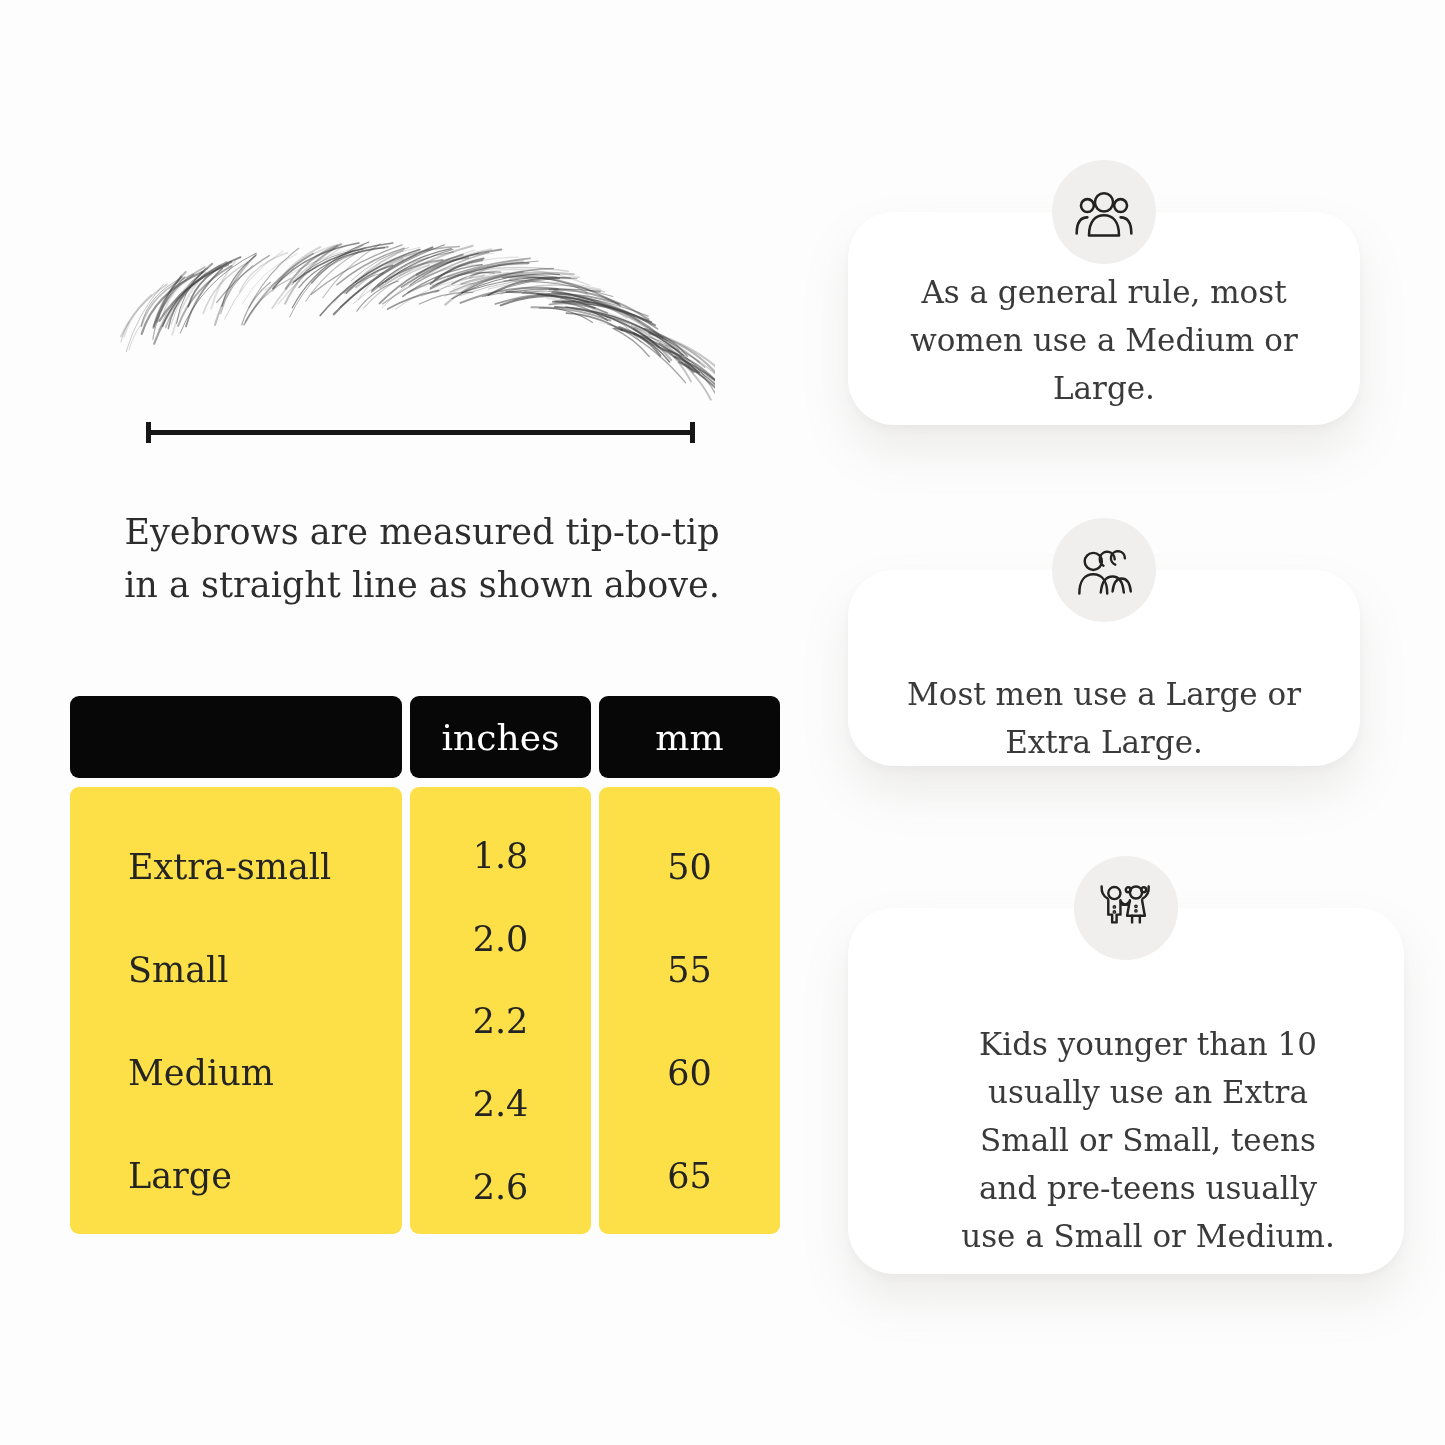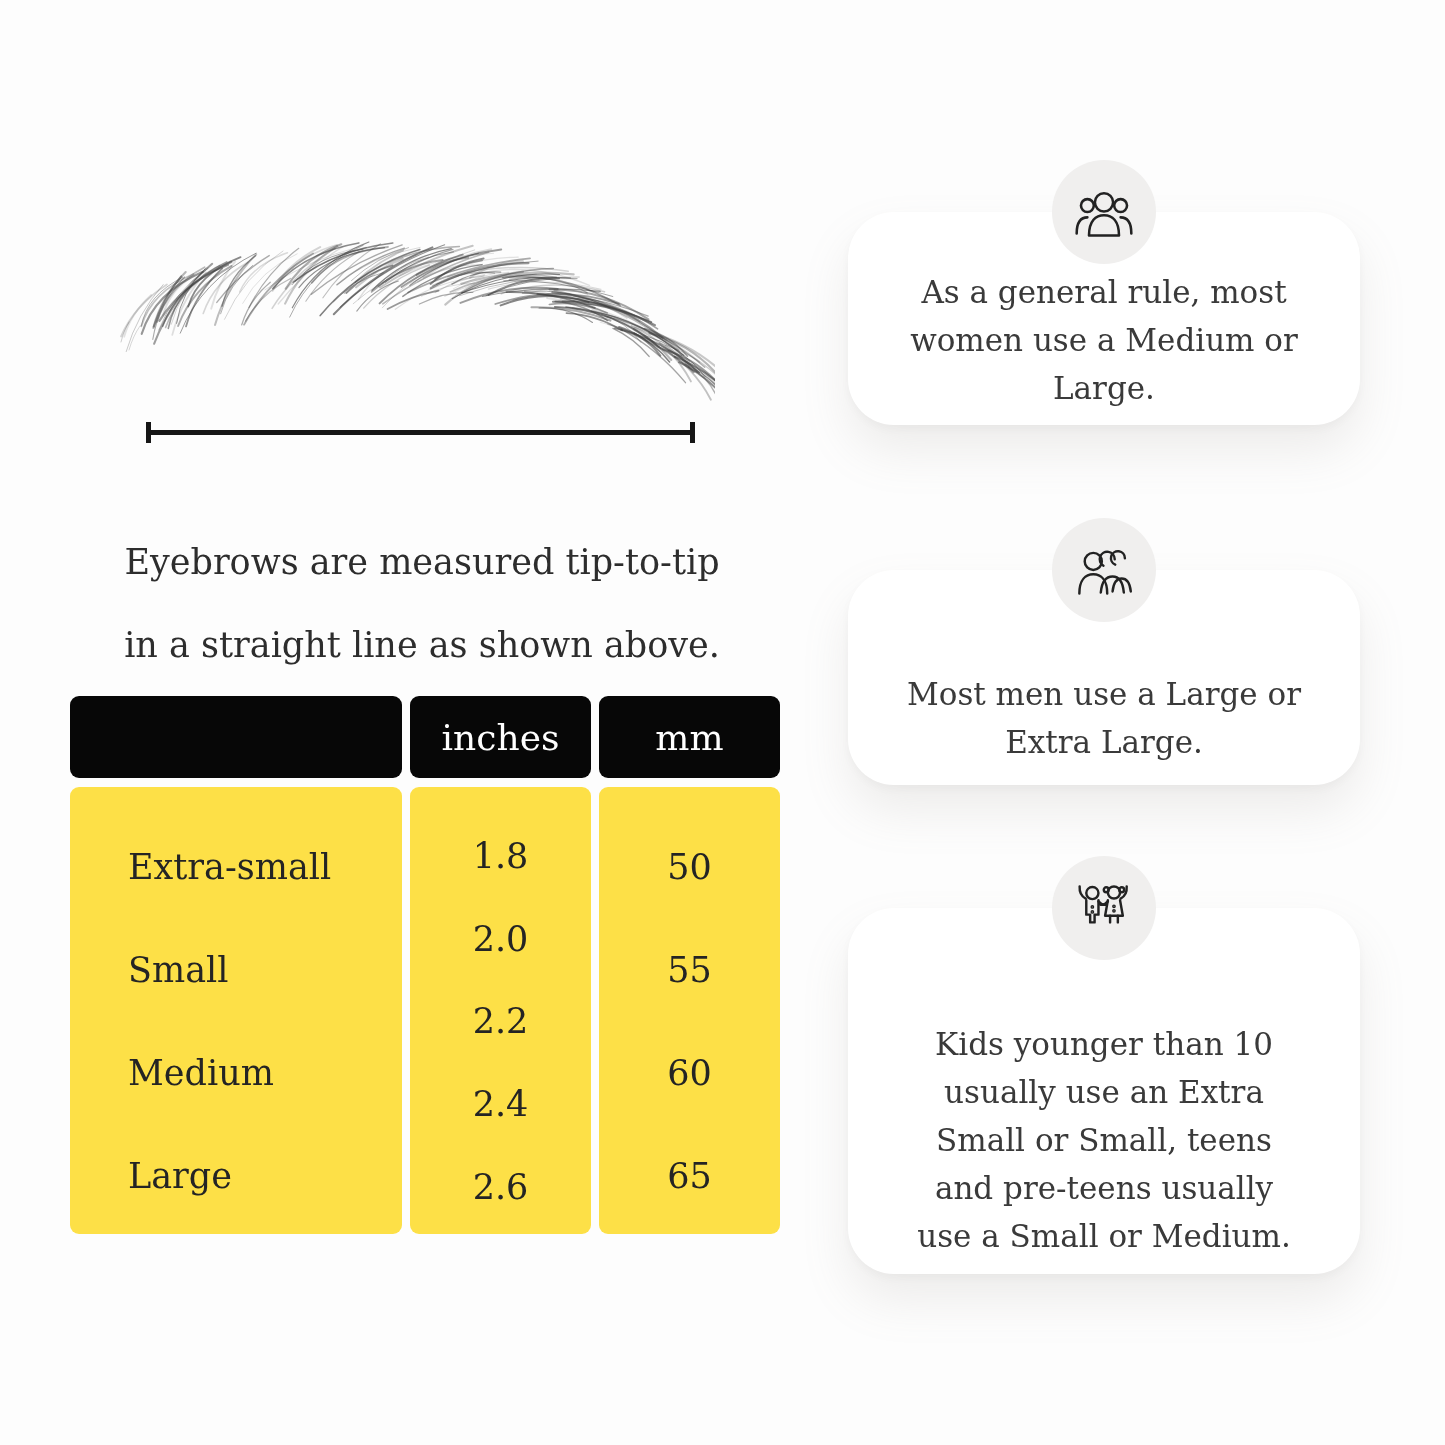--- a/index.html
+++ b/index.html
@@ -11,21 +11,21 @@
   
   .brow-svg{position:absolute; left:115px; top:222px; width:600px; height:185px;}
   .measure-line{position:absolute; left:146px; top:430px; width:549px; height:5px; background:#161616;}
   .measure-line .tick{position:absolute; top:-8px; width:5px; height:21px; background:#161616;}
   .measure-line .tick.left{left:0;}
   .measure-line .tick.right{right:0;}
   .caption{
     position:absolute; left:98px; top:506px; width:648px;
     text-align:center; font-size:35px; line-height:53px; color:#2d2d2d;
   }
-  .caption span{display:block;margin-top:30px;}
+  .caption span{display:block;}
   
   .size-table{
     position:absolute; left:70px; top:696px;
     display:grid; grid-template-columns:332px 181px 181px;
     grid-template-rows:82px 447px; column-gap:8px; row-gap:9px;
   }
   .th{
     background:#070707; border-radius:9px; color:#ffffff;
     font-size:36px; display:flex; align-items:center; justify-content:center;
   }
@@ -46,23 +46,23 @@
   }
   .icon-circle{
     position:absolute; left:50%; top:0; transform:translate(-50%,-50%);
     width:104px; height:104px; border-radius:50%; background:#f0efee;
     display:flex; align-items:center; justify-content:center;
   }
   .icon-circle svg{display:block;}
   .card-text{margin:0; text-align:center; font-size:31px; line-height:48px; color:#3a3a3a;}
   .card-women{top:212px; height:200px; padding-bottom:13px;}
   .card-women .card-text{width:482px;}
-  .card-men{top:570px; height:196px; padding-bottom:19px;}
+  .card-men{top:570px; height:196px; }
   .card-men .card-text{width:402px;}
-  .card-kids{top:908px; height:352px; padding-bottom:14px;}
+  .card-kids{top:908px; height:352px; padding-bottom:14px;padding-left:44px;}
   .card-kids .card-text{width:392px;}
 </style>
 </head>
 <body>
 
 <div class="canvas">
 
   <svg class="brow-svg" viewBox="0 0 600 185">
     <g id="brow-hairs" fill="none" stroke="#3c3c3c" stroke-linecap="round">
         <path d="M133.9,85.6 Q151.9,50.1 183.8,26.3" stroke-width="1.13" stroke-opacity="0.41"></path>

